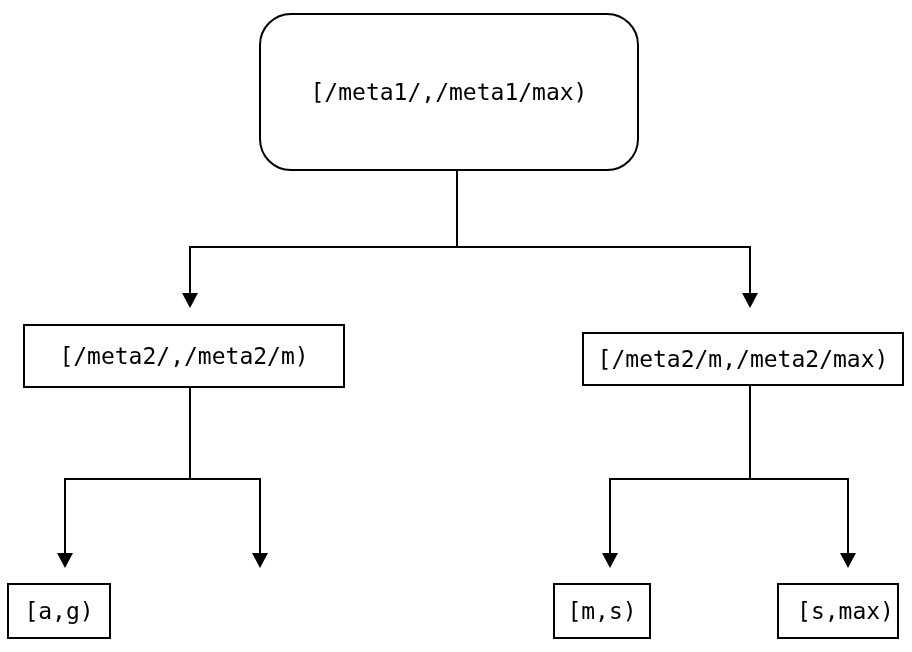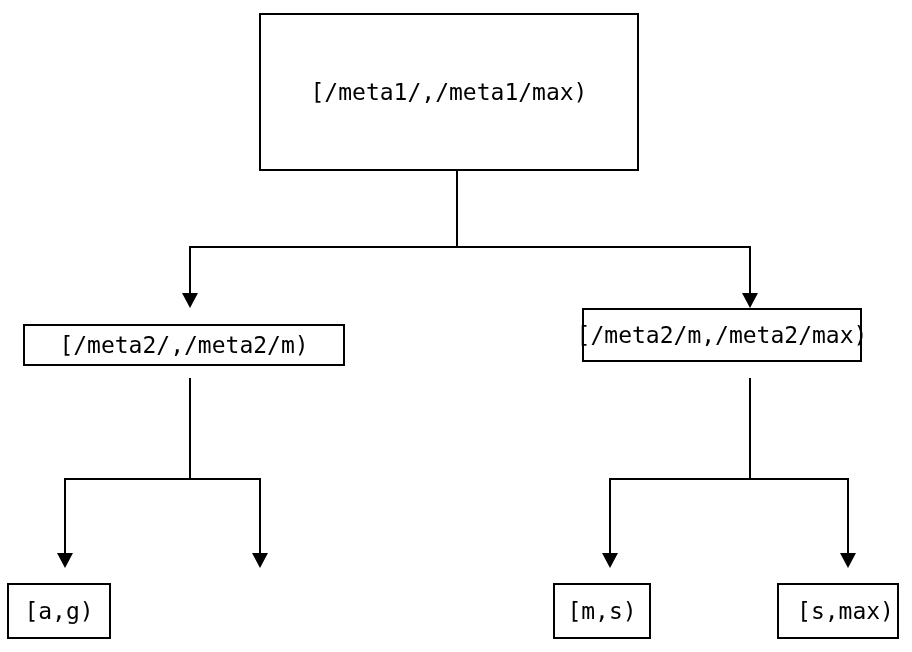--- a/index.html
+++ b/index.html
@@ -28,23 +28,23 @@
     border: 2px solid #000000;
     background: #ffffff;
     display: flex;
     align-items: center;
     justify-content: center;
     color: #000000;
     font-size: 23px;
     line-height: 1;
     white-space: nowrap;
   }
-  .node-root      { left: 259px; top: 13px;  width: 380px; height: 158px; }
-  .node-l2-left   { left: 23px;  top: 324px; width: 322px; height: 42px; }
-  .node-l2-right  { left: 582px; top: 308px; width: 280px; height: 54px; }
+  .node-root      { left: 259px; top: 13px;  width: 380px; height: 158px; border-radius: 32px; }
+  .node-l2-left   { left: 23px;  top: 324px; width: 322px; height: 64px; }
+  .node-l2-right  { left: 582px; top: 332px; width: 322px; height: 54px; }
   .node-leaf-ag   { left: 7px;   top: 583px; width: 104px; height: 56px; }
   .node-leaf-gm   { left: 203px; top: 583px; width: 100px; height: 56px; }
   .node-leaf-ms   { left: 553px; top: 583px; width: 98px;  height: 56px; align-items: center; }
   .node-leaf-smax { left: 777px; top: 583px; width: 122px; height: 56px; padding-left: 15px; }
 </style>
 </head>
 <body>
 
 <div class="canvas">
 

